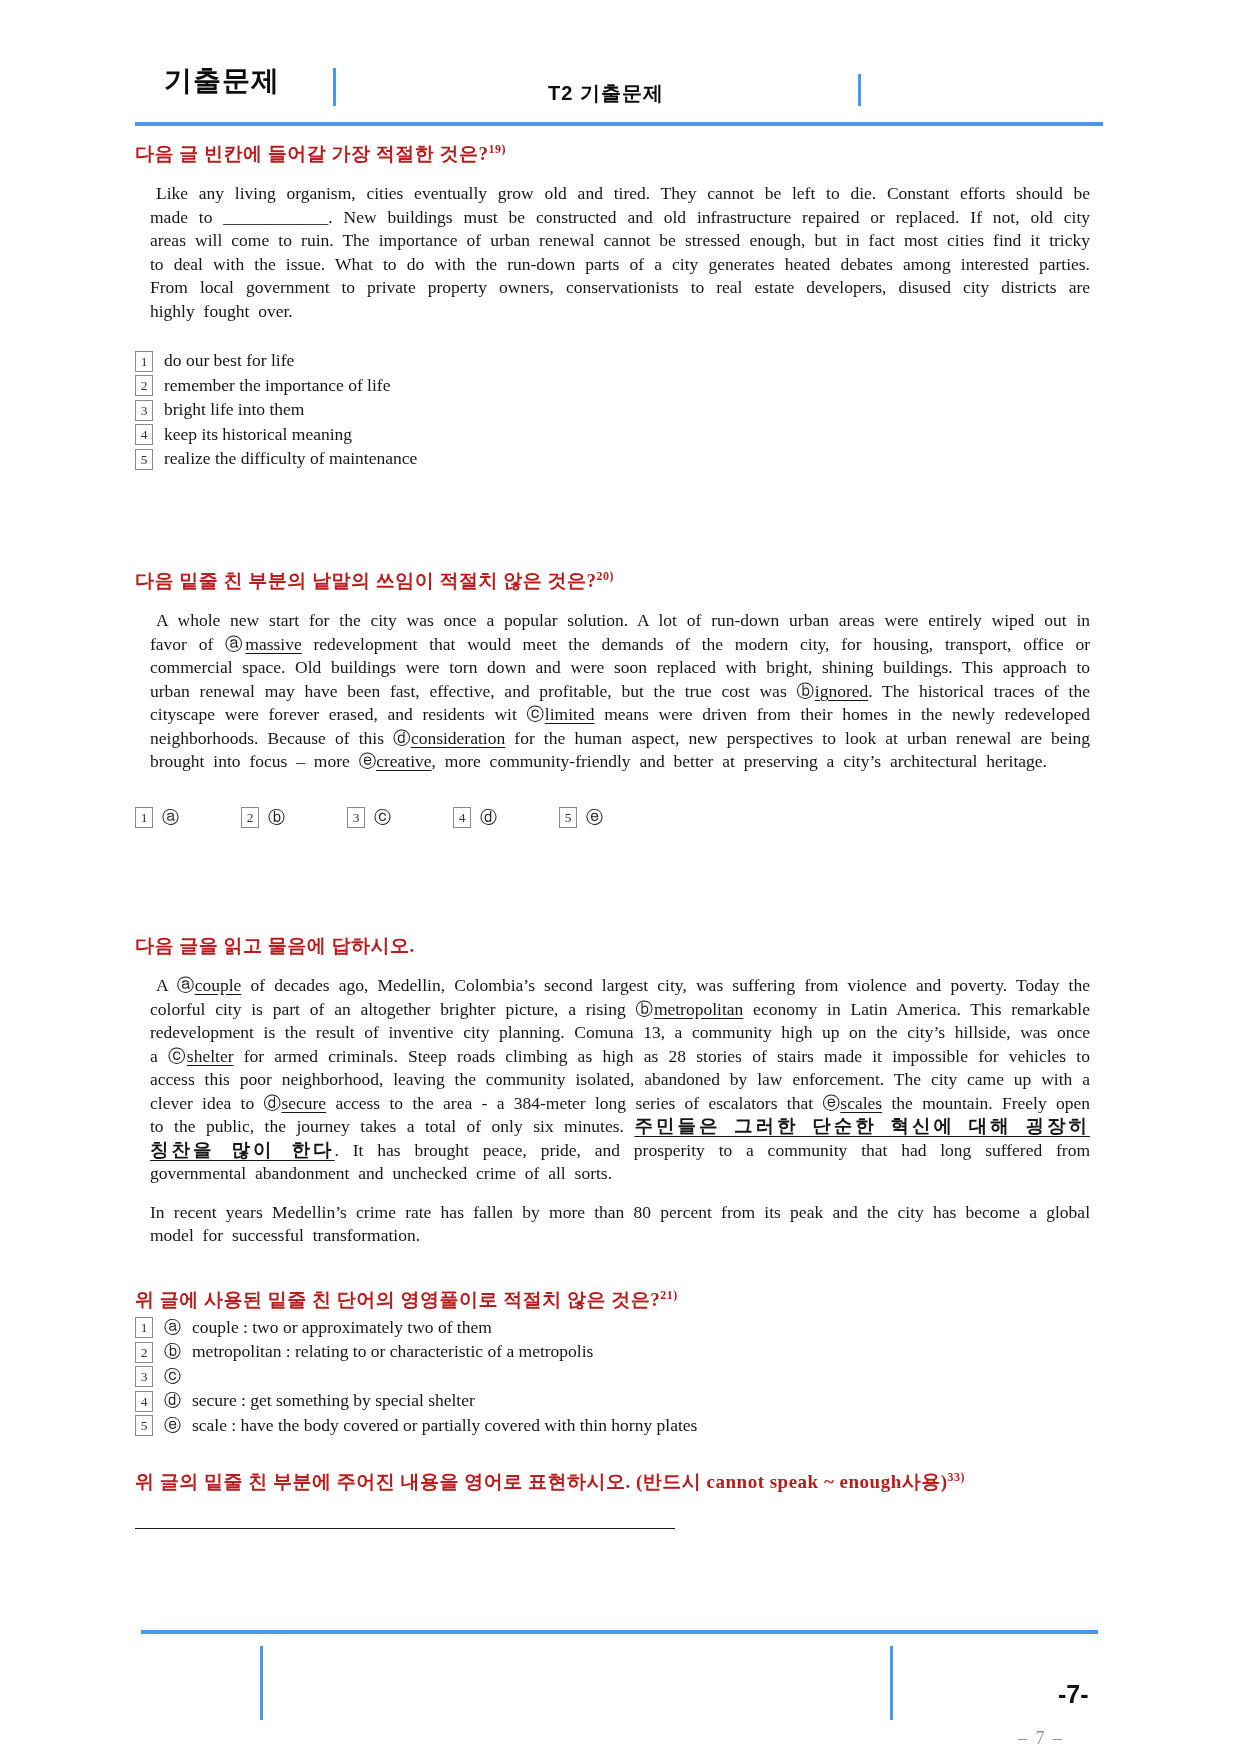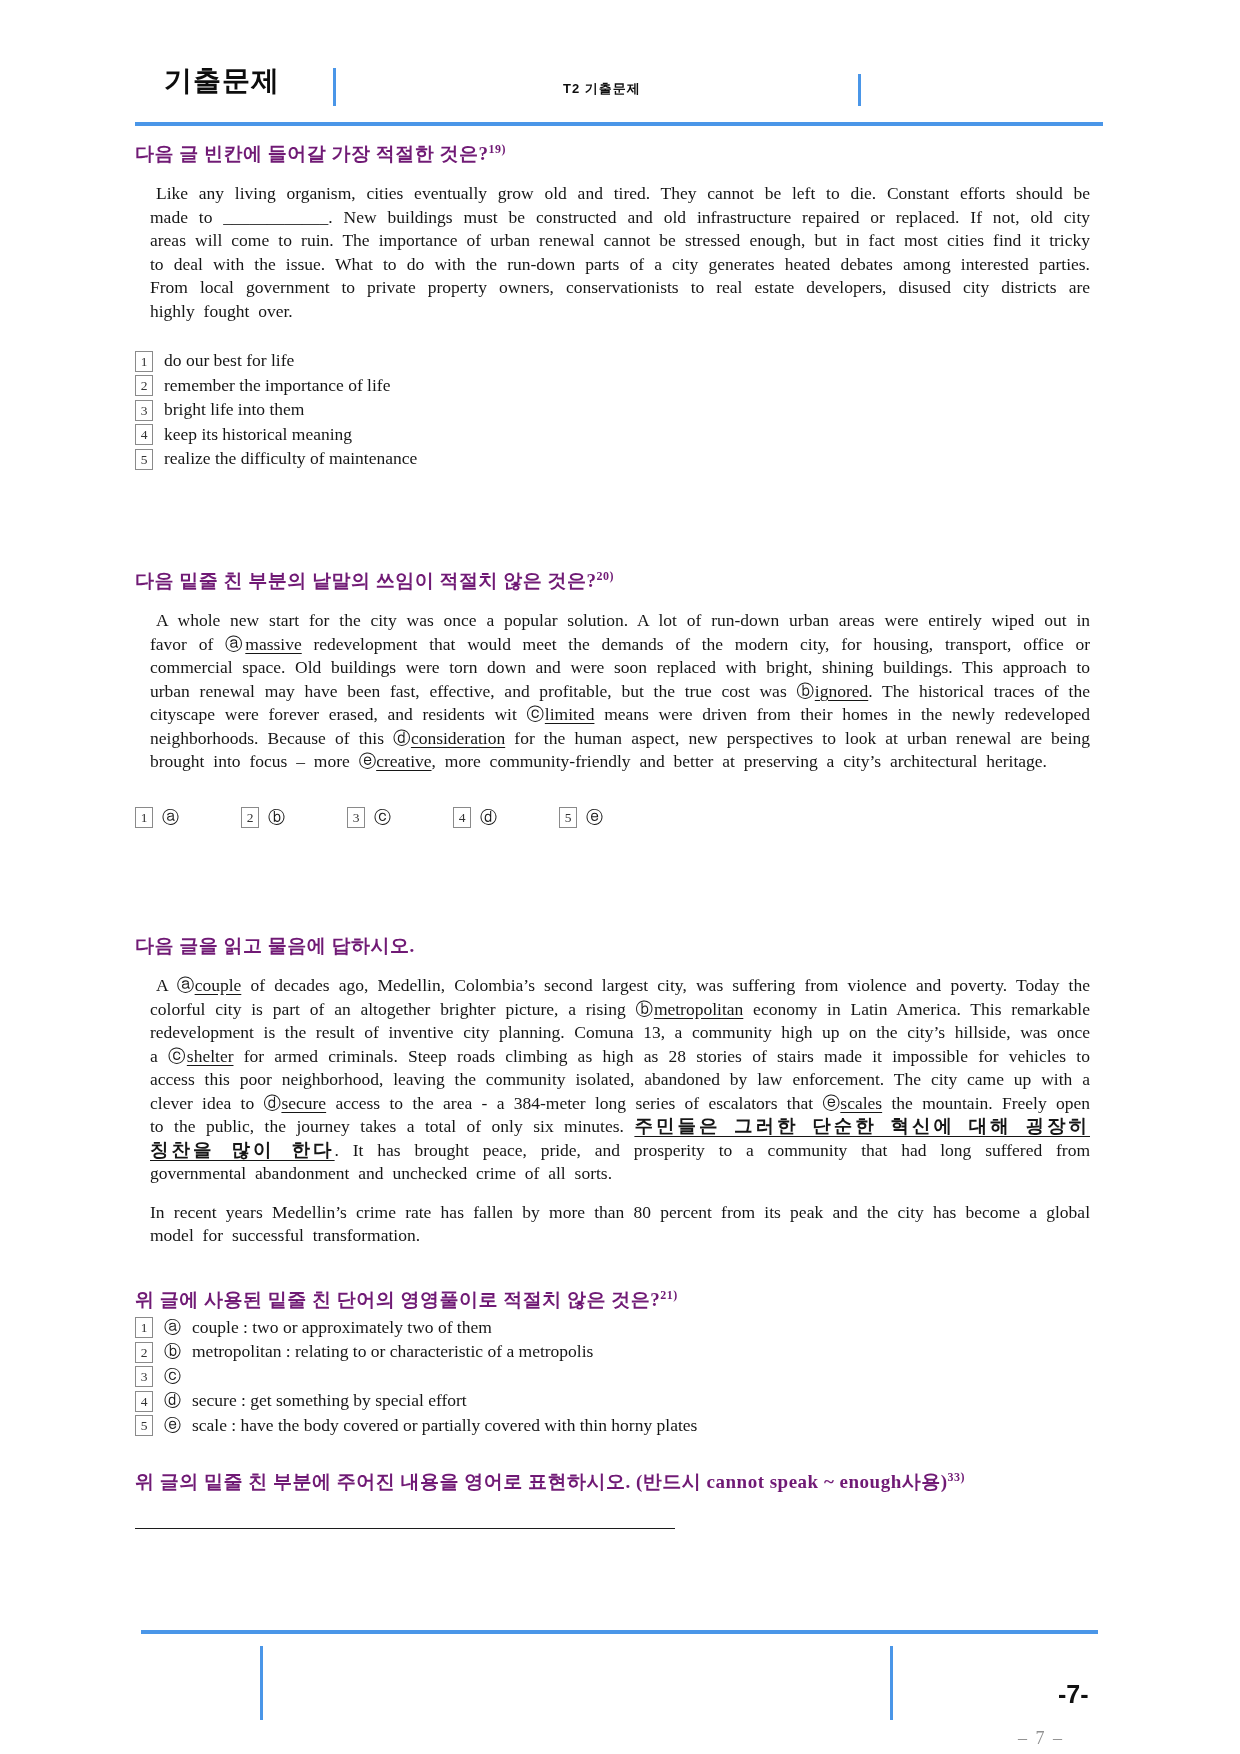--- a/index.html
+++ b/index.html
@@ -8,30 +8,30 @@
     overflow:hidden; font-family:"Liberation Serif", serif; color:#161616;
   }
 
   
   .hdr-left {
     position:absolute; left:164px; top:62px; font-size:28px; font-weight:bold;
     color:#0d0d0d; letter-spacing:1px; font-family:Liberation Mono, monospace;
   }
   .hdr-vbar1 { position:absolute; left:333px; top:68px; width:3px; height:38px; background:#4a96e8; }
   .hdr-center {
-    position:absolute; left:548px; top:80px; font-size:13px; font-weight:bold;
-    color:#0d0d0d; font-family:"Liberation Sans", sans-serif; letter-spacing:1px;margin-left:15px;
+    position:absolute; left:548px; top:80px; font-size:20px; font-weight:bold;
+    color:#0d0d0d; font-family:"Liberation Sans", sans-serif; letter-spacing:1px;
   }
   .hdr-vbar2 { position:absolute; left:858px; top:74px; width:3px; height:32px; background:#4a96e8; }
   .hdr-rule { position:absolute; left:135px; top:122px; width:968px; height:4px; background:#4a96e8; }
 
   
   .sec { position:absolute; left:135px; width:970px; }
   .qtitle {
-    margin:0 0 3px 0; font-size:19px; font-weight:bold; color:#701a75;
+    margin:0 0 3px 0; font-size:19px; font-weight:bold; color:#b91c1c;
     letter-spacing:0.5px; line-height:26px;
   }
   .qtitle sup { font-size:12px; font-weight:bold; }
   .passage {
     margin:15px; font-size:17.5px; line-height:23.5px; text-align:justify;
     word-spacing:4.5px; text-indent:6px; color:#161616;
   }
   .passage2 { text-indent:0; }
   .u  { text-decoration:underline; text-underline-offset:3px; }
   .kr { font-weight:bold; text-decoration:underline; text-underline-offset:4px;
@@ -146,21 +146,21 @@
           <span class="circ">ⓑ</span>
           <span>metropolitan : relating to or characteristic of a metropolis</span>
         </li>
       <li>
           <span class="boxnum">3</span>
           <span class="circ">ⓒ</span>
         </li>
       <li>
           <span class="boxnum">4</span>
           <span class="circ">ⓓ</span>
-          <span>secure : get something by special effort</span>
+          <span>secure : get something by special shelter</span>
         </li>
       <li>
           <span class="boxnum">5</span>
           <span class="circ">ⓔ</span>
           <span>scale : have the body covered or partially covered with thin horny plates</span>
         </li>
     </ul>
 
     <h2 class="qtitle q22m"><span>위 글의 밑줄 친 부분에 주어진 내용을 영어로 표현하시오. (반드시 cannot speak ~ enough사용)</span><sup>33)</sup></h2>
     <div class="blankline"></div>

